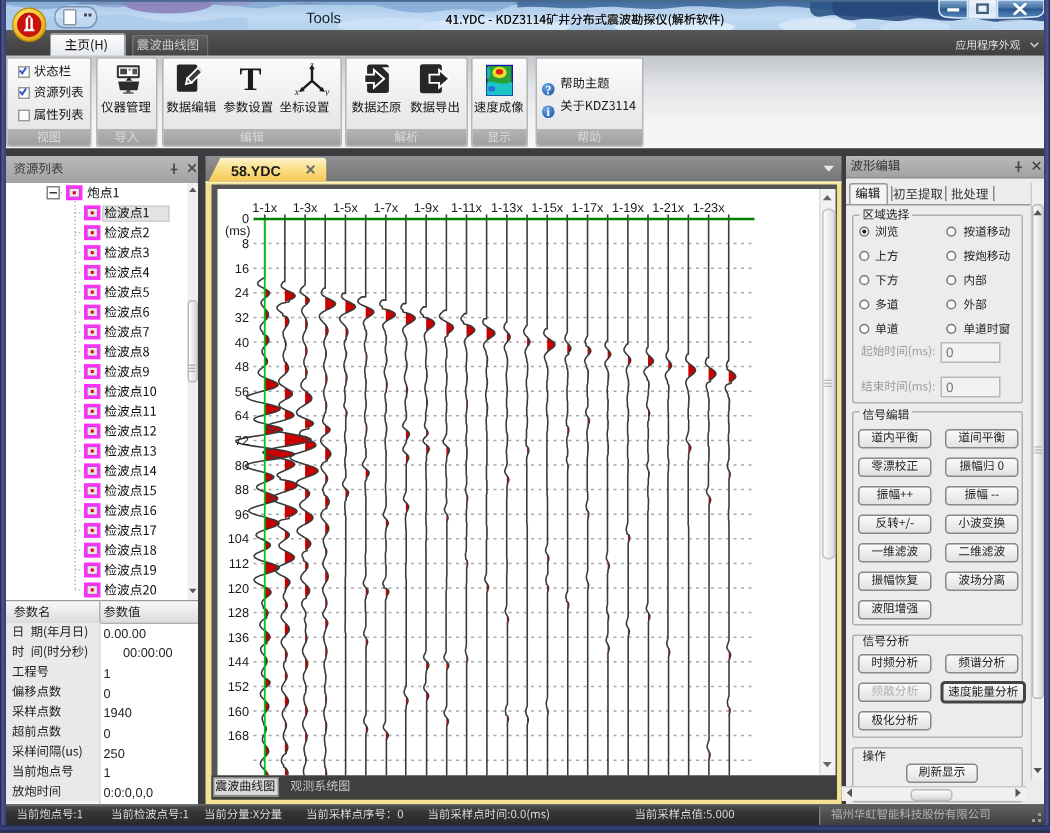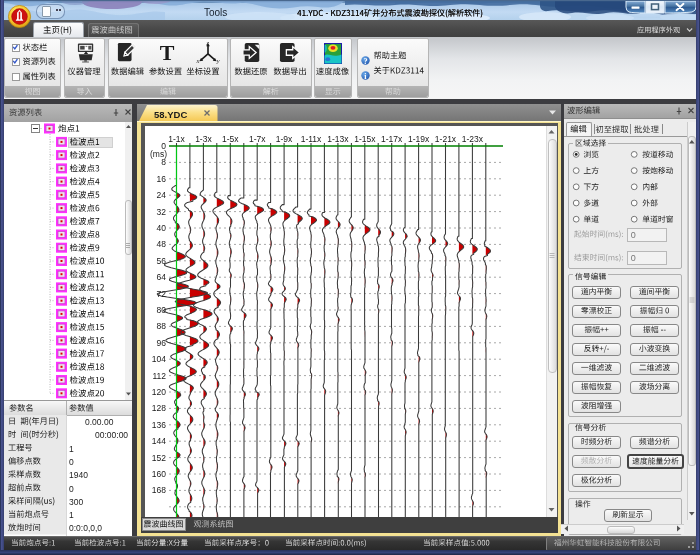--- a/index.html
+++ b/index.html
@@ -165,33 +165,33 @@
 <div style="position:absolute;left:4px;top:104px;width:128px;height:18px;background:linear-gradient(#b9b9b9,#a2a2a2);border-bottom:1px solid #8e8e8e;"></div>
 <div style="position:absolute;left:4px;top:122px;width:128px;height:278px;background:#fff;"></div>
 <div style="position:absolute;left:125px;top:122px;width:7px;height:278px;background:#f0f0f0;"></div>
 <div style="position:absolute;left:125px;top:200px;width:6.5px;height:55px;background:linear-gradient(90deg,#fdfdfd,#d8d8d8);border:1px solid #bbb;border-radius:3px;box-sizing:border-box;"></div>
 <div style="position:absolute;left:31px;top:124px;width:9px;height:9px;background:#fff;border:1px solid #848484;box-sizing:border-box;"></div>
 <div style="position:absolute;left:68px;top:137px;width:45px;height:11px;background:#e4e4e4;border:1px solid #d0d0d0;box-sizing:border-box;"></div>
 <div style="position:absolute;left:4px;top:400px;width:128px;height:135.5px;background:#fff;border-top:1px solid #999;"></div>
 <div style="position:absolute;left:4px;top:401px;width:128px;height:13.5px;background:linear-gradient(#f8f8f8,#dcdcdc);border-bottom:1px solid #b0b0b0;"></div>
 <div style="position:absolute;left:66px;top:401px;width:1px;height:13.5px;background:#b0b0b0;"></div>
 <div style="position:absolute;left:4px;top:414.5px;width:62px;height:13.3px;background:#e9e9e9;border-bottom:1px solid #f3f3f3;"></div>
-<div style="position:absolute;left:69px;top:417.0px;font:8.5px 'Liberation Sans',sans-serif;color:#222;margin-left:16px;">0.00.00</div>
+<div style="position:absolute;left:69px;top:417.0px;font:8.5px 'Liberation Sans',sans-serif;color:#222;">0.00.00</div>
 <div style="position:absolute;left:4px;top:427.8px;width:62px;height:13.3px;background:#e9e9e9;border-bottom:1px solid #f3f3f3;"></div>
-<div style="position:absolute;left:67px;top:430.3px;font:8.5px 'Liberation Sans',sans-serif;color:#222;padding-left:28px;">00:00:00</div>
+<div style="position:absolute;left:54px;top:430.3px;font:8.5px 'Liberation Sans',sans-serif;color:#222;padding-left:28px;">00:00:00</div>
 <div style="position:absolute;left:4px;top:441.1px;width:62px;height:13.3px;background:#e9e9e9;border-bottom:1px solid #f3f3f3;"></div>
 <div style="position:absolute;left:69px;top:443.6px;font:8.5px 'Liberation Sans',sans-serif;color:#222;">1</div>
 <div style="position:absolute;left:4px;top:454.4px;width:62px;height:13.3px;background:#e9e9e9;border-bottom:1px solid #f3f3f3;"></div>
 <div style="position:absolute;left:69px;top:456.9px;font:8.5px 'Liberation Sans',sans-serif;color:#222;">0</div>
 <div style="position:absolute;left:4px;top:467.7px;width:62px;height:13.3px;background:#e9e9e9;border-bottom:1px solid #f3f3f3;"></div>
 <div style="position:absolute;left:69px;top:470.2px;font:8.5px 'Liberation Sans',sans-serif;color:#222;">1940</div>
 <div style="position:absolute;left:4px;top:481.0px;width:62px;height:13.3px;background:#e9e9e9;border-bottom:1px solid #f3f3f3;"></div>
 <div style="position:absolute;left:69px;top:483.5px;font:8.5px 'Liberation Sans',sans-serif;color:#222;">0</div>
 <div style="position:absolute;left:4px;top:494.3px;width:62px;height:13.3px;background:#e9e9e9;border-bottom:1px solid #f3f3f3;"></div>
-<div style="position:absolute;left:69px;top:496.8px;font:8.5px 'Liberation Sans',sans-serif;color:#222;">300</div>
+<div style="position:absolute;left:69px;top:496.8px;font:8.5px 'Liberation Sans',sans-serif;color:#222;">250</div>
 <div style="position:absolute;left:4px;top:507.6px;width:62px;height:13.3px;background:#e9e9e9;border-bottom:1px solid #f3f3f3;"></div>
 <div style="position:absolute;left:69px;top:510.1px;font:8.5px 'Liberation Sans',sans-serif;color:#222;">1</div>
 <div style="position:absolute;left:4px;top:520.9px;width:62px;height:13.3px;background:#e9e9e9;border-bottom:1px solid #f3f3f3;"></div>
 <div style="position:absolute;left:69px;top:523.4px;font:8.5px 'Liberation Sans',sans-serif;color:#222;">0:0:0,0,0</div>
 <div style="position:absolute;left:66px;top:414.5px;width:1px;height:121px;background:#d8d8d8;"></div>
 <div style="position:absolute;left:137px;top:104px;width:424px;height:17px;background:linear-gradient(#909090,#757575);"></div>
 <div style="position:absolute;left:137px;top:121px;width:424px;height:414.5px;background:#f4e293;"></div>
 <div style="position:absolute;left:137px;top:121px;width:424px;height:1.4px;background:#fdf6c8;"></div>
 <div style="position:absolute;left:137.5px;top:105px;width:80px;height:16px;"><svg width="80" height="16" viewBox="0 0 80 16">
 <defs>

